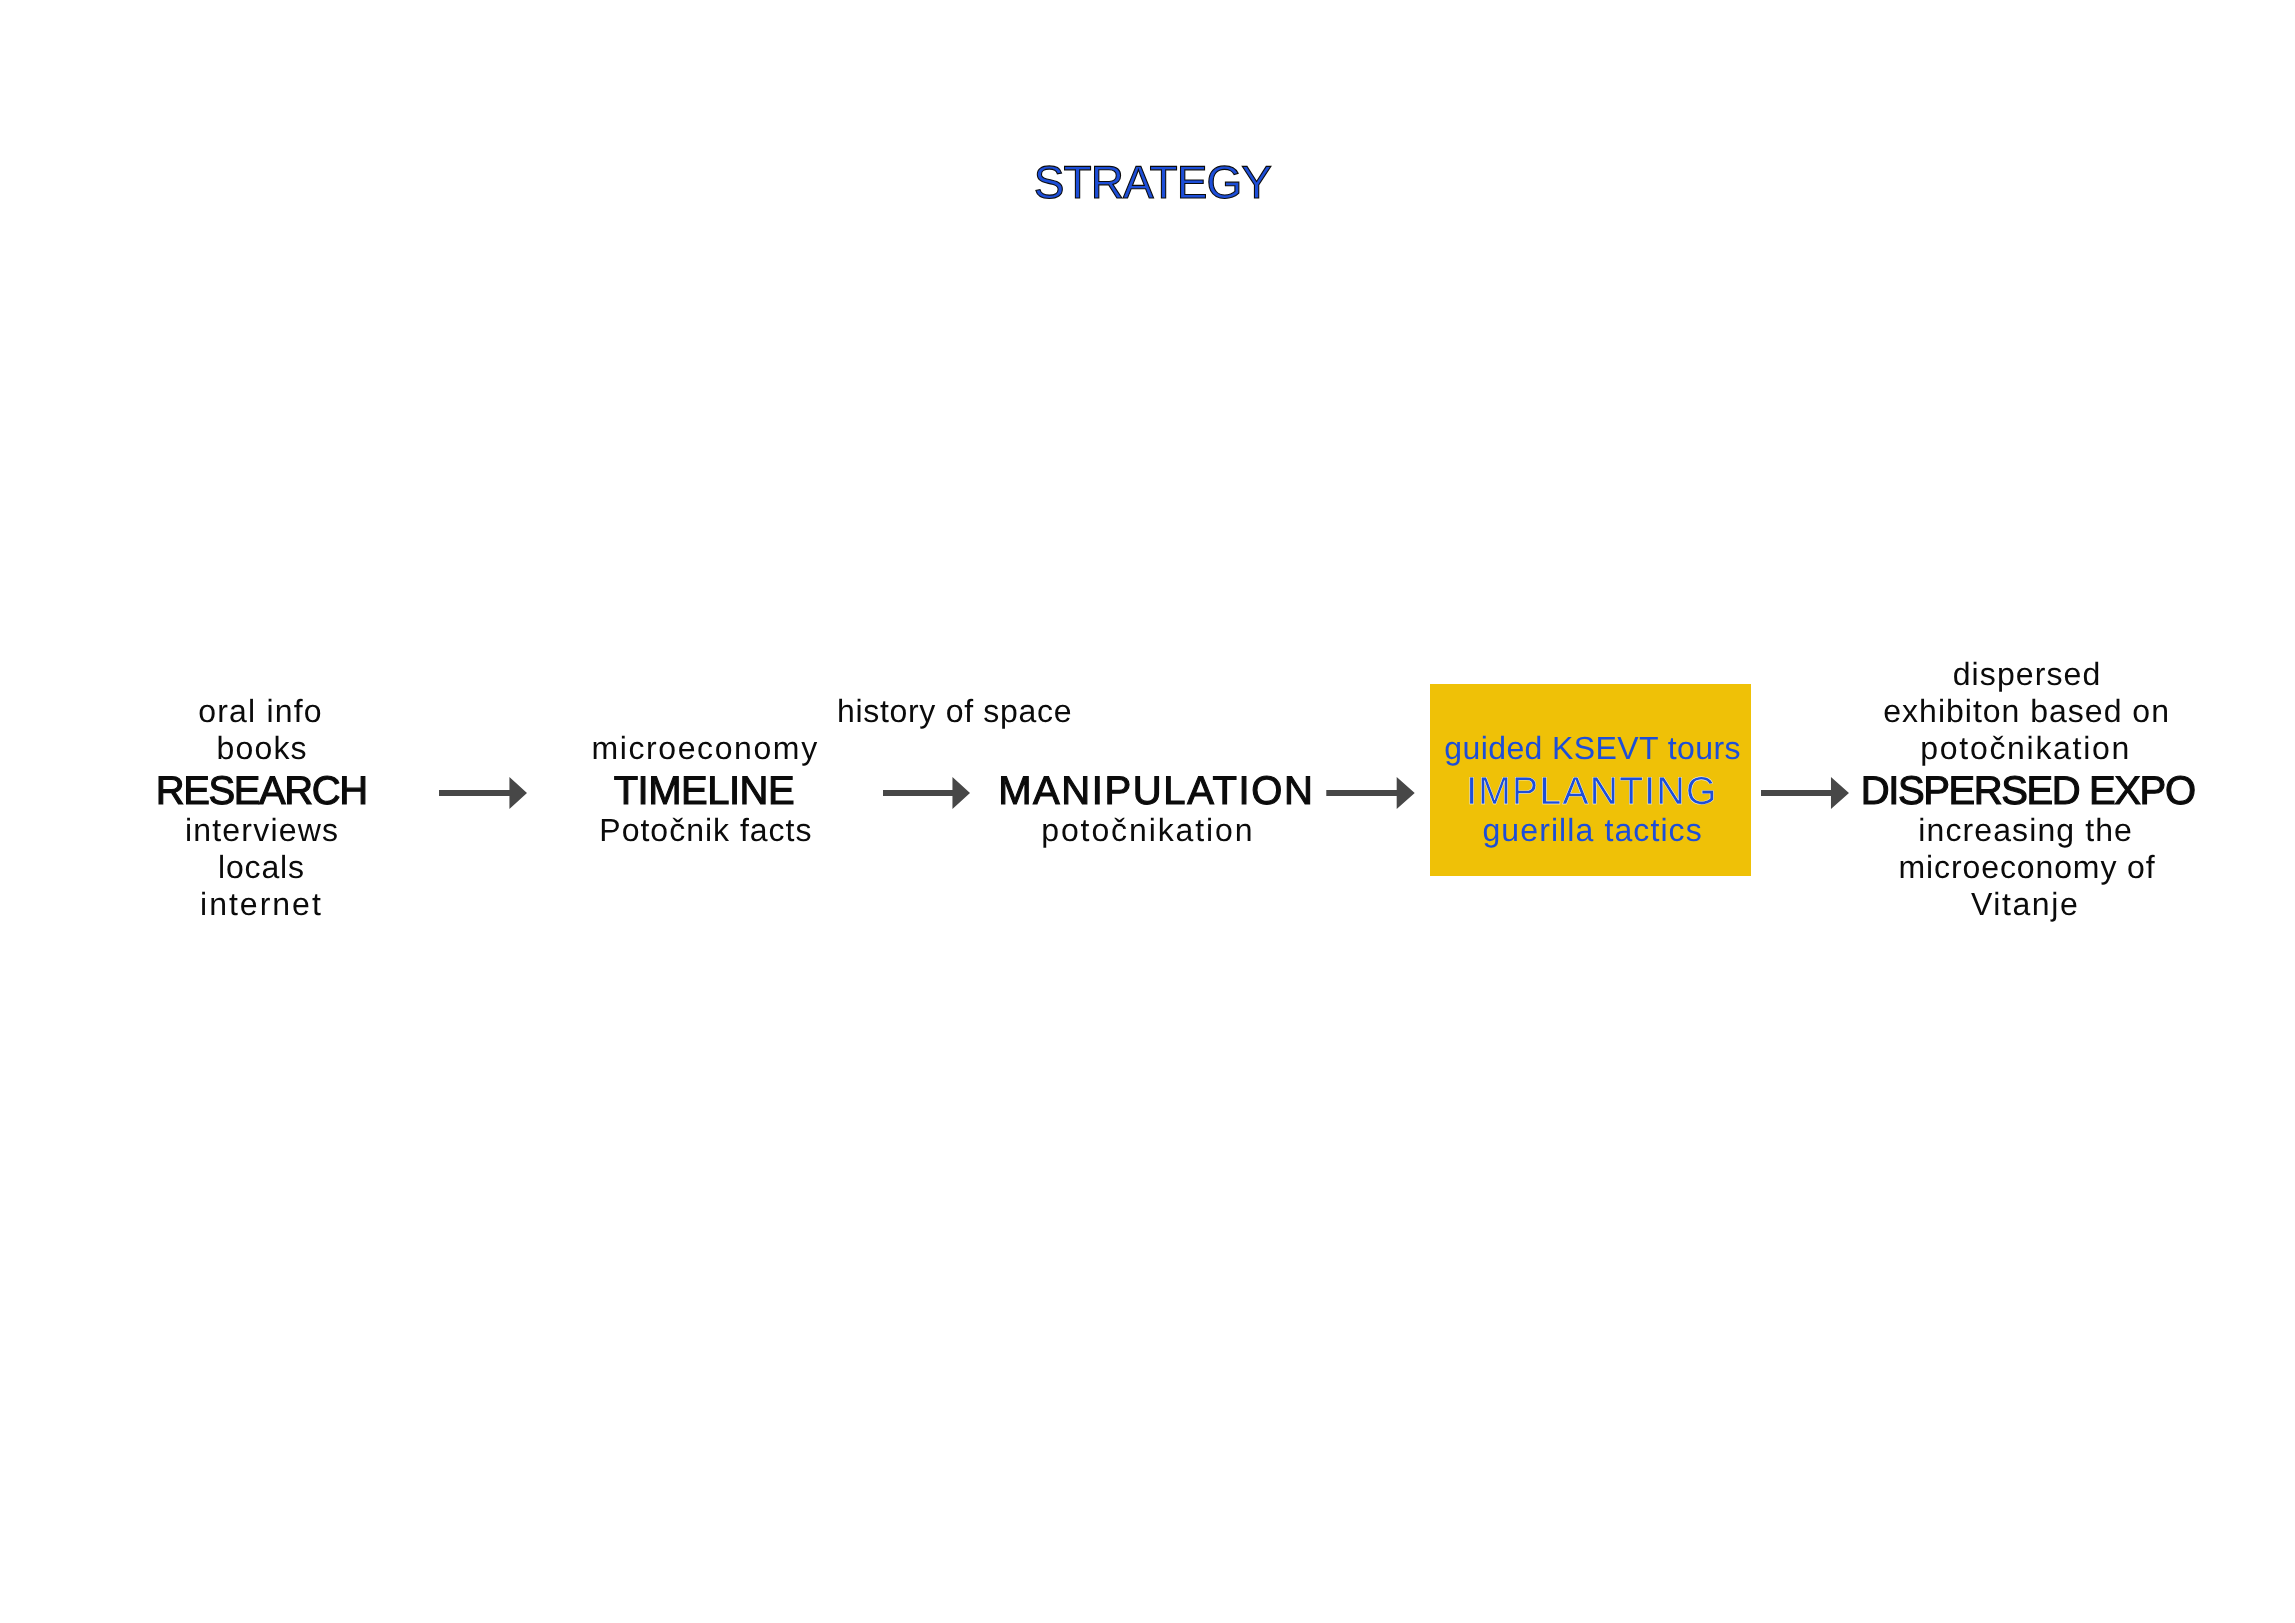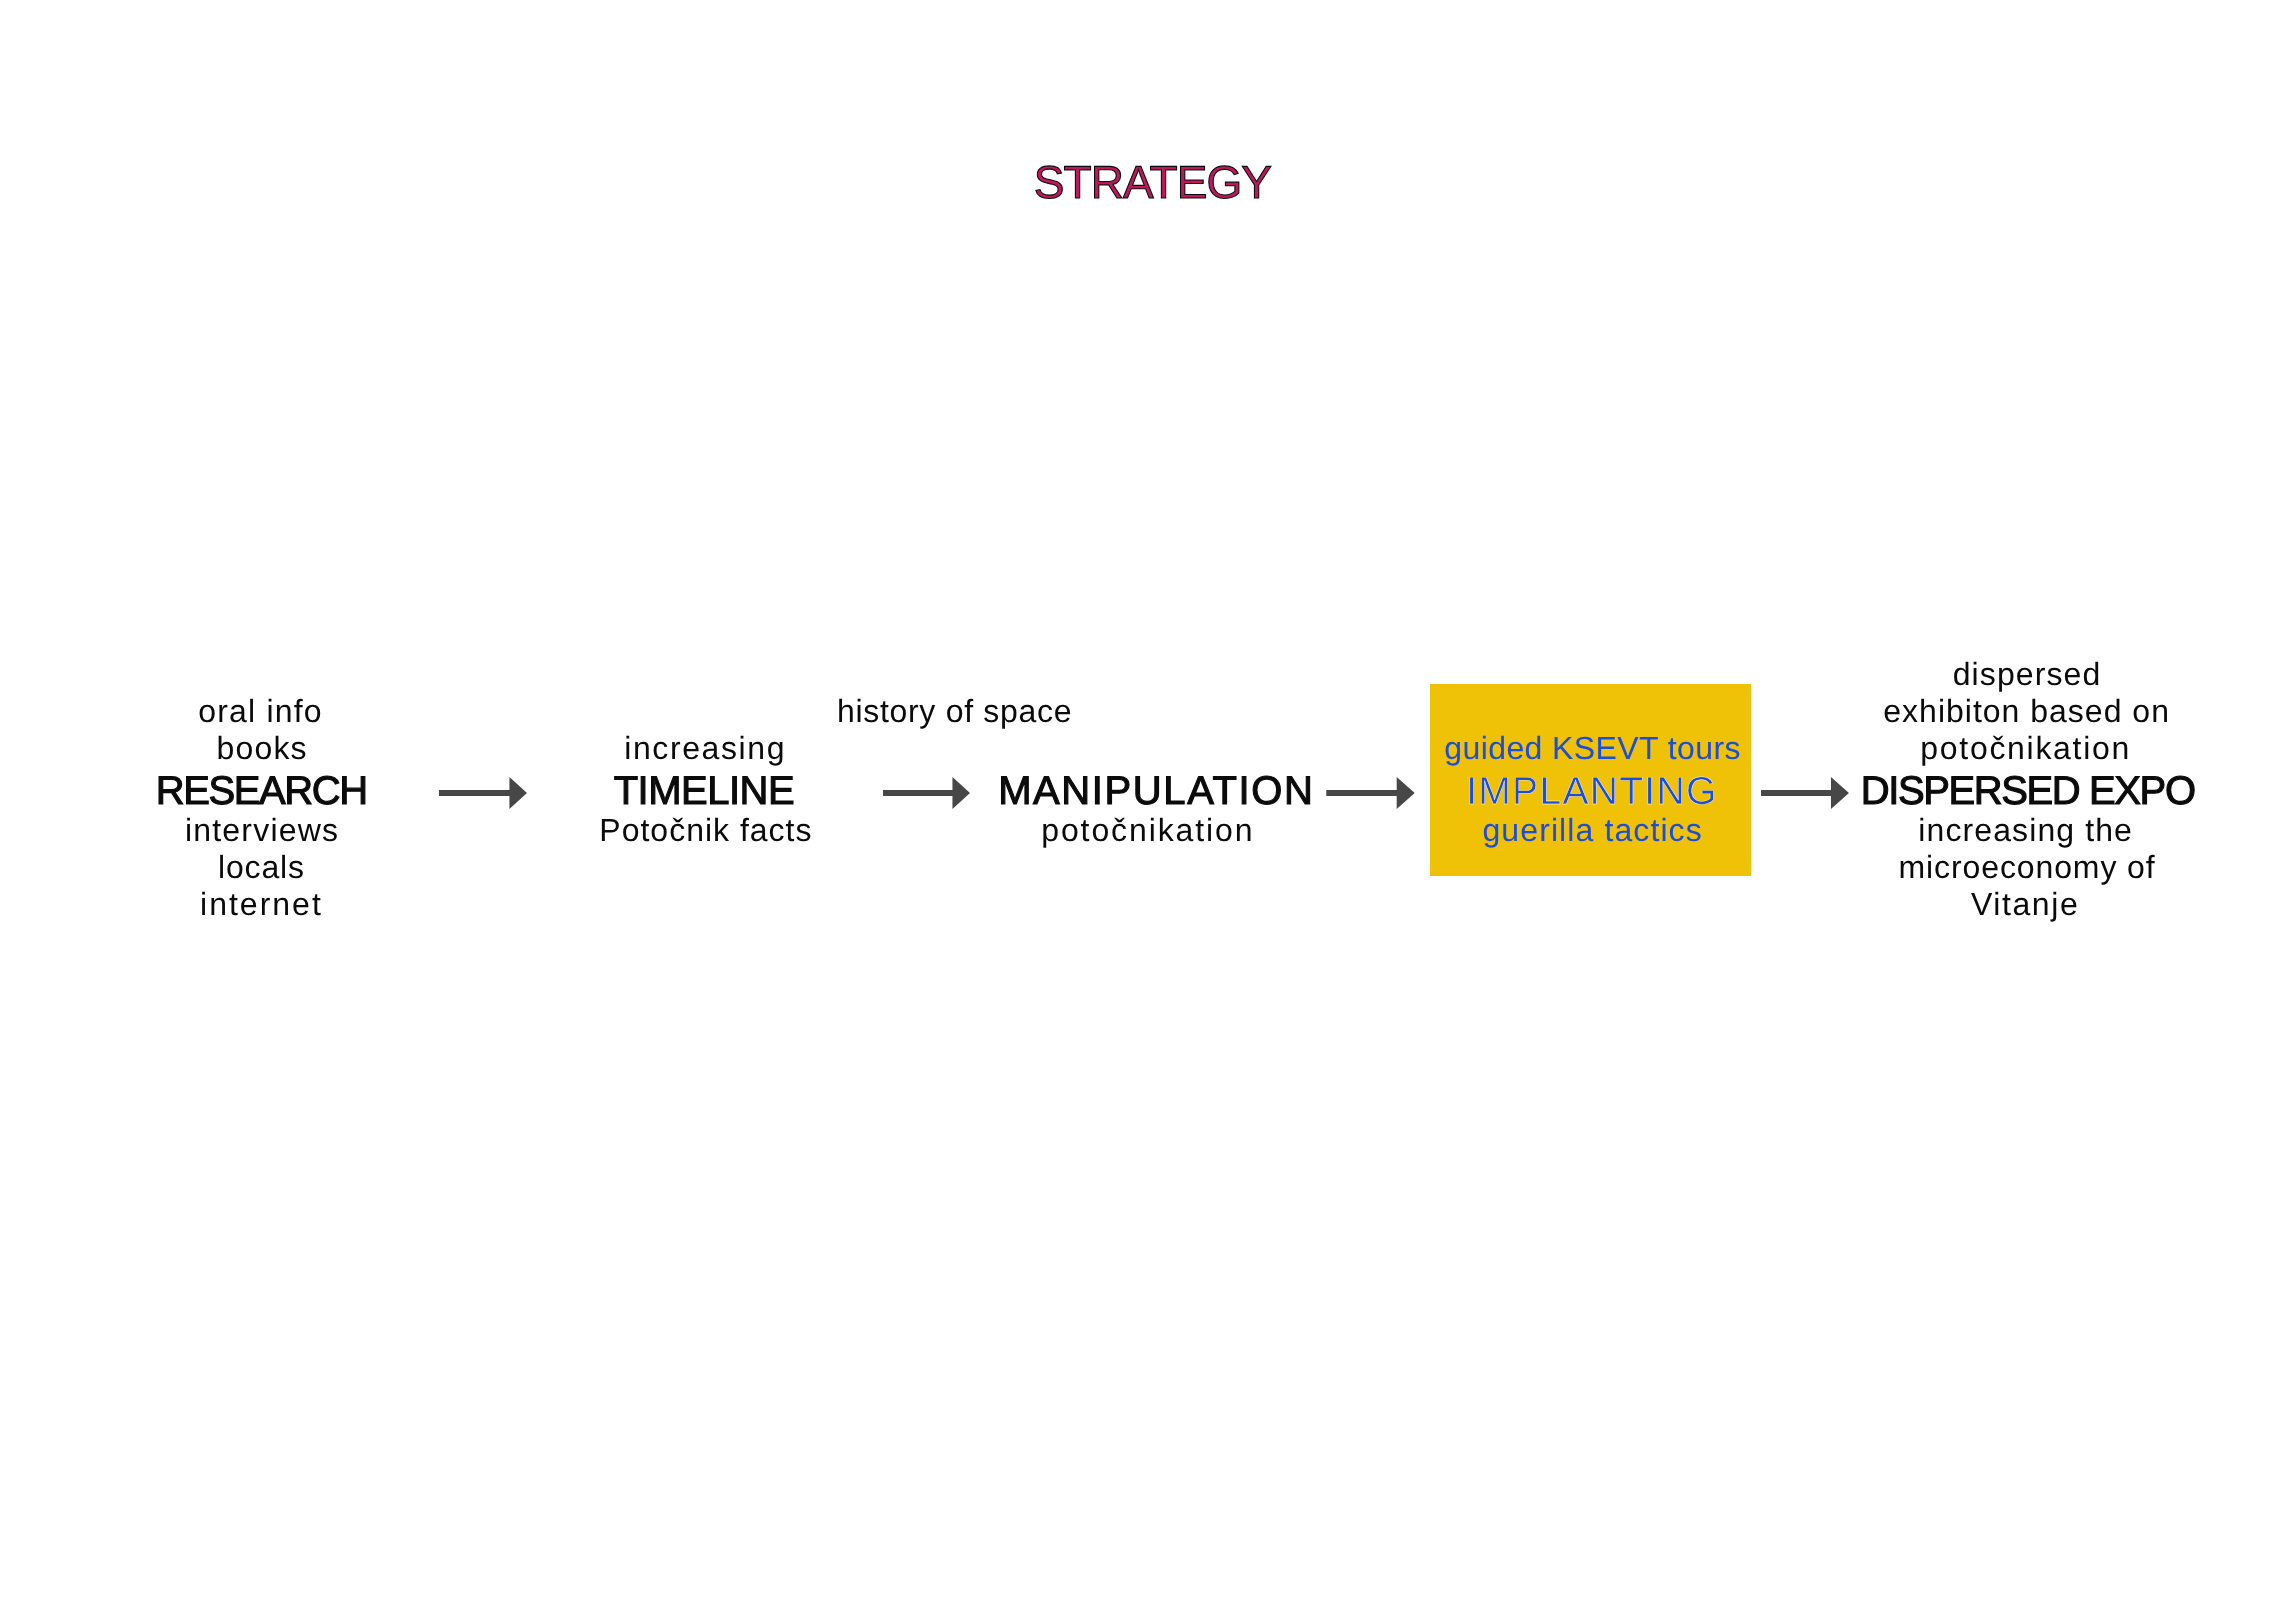--- a/index.html
+++ b/index.html
@@ -14,21 +14,21 @@
   }
   #canvas { position:relative; width:2296px; height:1624px; background:#ffffff;
             transform: translateZ(0); }
 
   
   .page-title {
     position:absolute; left:1152px; top:166px;
     transform: translateX(-50%);
     font-size:46px;
     letter-spacing:-0.9px; text-indent:0.9px;
-    line-height:32px; color:#be185d; white-space:nowrap;
+    line-height:32px; color:#1d4ed8; white-space:nowrap;
     font-weight:400; -webkit-text-stroke:1.1px #0b0b0b;
   }
 
   
   .flow { position:absolute; inset:0; }
 
   
   .step { position:absolute; width:0; height:0; color:#0b0b0b; }
   .step .above, .step .below, .step .step-label {
     position:absolute; left:0; width:735px; margin-left:-367px; text-align:center;
@@ -83,21 +83,21 @@
 
     <div class="connector" id="arrow-1" style="left:439px; top:777px;">
       <svg width="88" height="32" viewBox="0 0 96.20 35.00">
         <path d="M0 14.20 L77.00 14.20 L77.00 0 L96.20 17.50 L77.00 35.00 L77.00 20.80 L0 20.80 Z" fill="#474747"></path>
       </svg>
     </div>
 
     <div class="step" id="step-timeline" style="left:703px; top:805px;">
       <div class="above" style="margin-left:-365px;">
         <span class="sub" style="letter-spacing:0.7px;text-indent:0.7px;position:relative;left:-0.8px;text-align:right;">history of space</span>
-        <span class="sub" style="letter-spacing:1.6px;text-indent:1.6px;position:relative;left:-1.2px;">increasing</span>
+        <span class="sub" style="letter-spacing:1.6px;text-indent:1.6px;position:relative;left:-1.2px;">microeconomy</span>
       </div>
       <div class="step-label" style="font-size:40px;letter-spacing:-0.5px;text-indent:-0.5px;position:relative;left:0.7px;">TIMELINE</div>
       <div class="below" style="margin-left:-365px;">
         <span class="sub" style="letter-spacing:1px;text-indent:1px;position:relative;left:-0.1px;">Potočnik facts</span>
       </div>
     </div>
 
     <div class="connector" id="arrow-2" style="left:883px; top:777px;">
       <svg width="87" height="32" viewBox="0 0 95.20 35.00">
         <path d="M0 14.20 L76.00 14.20 L76.00 0 L95.20 17.50 L76.00 35.00 L76.00 20.80 L0 20.80 Z" fill="#474747"></path>

